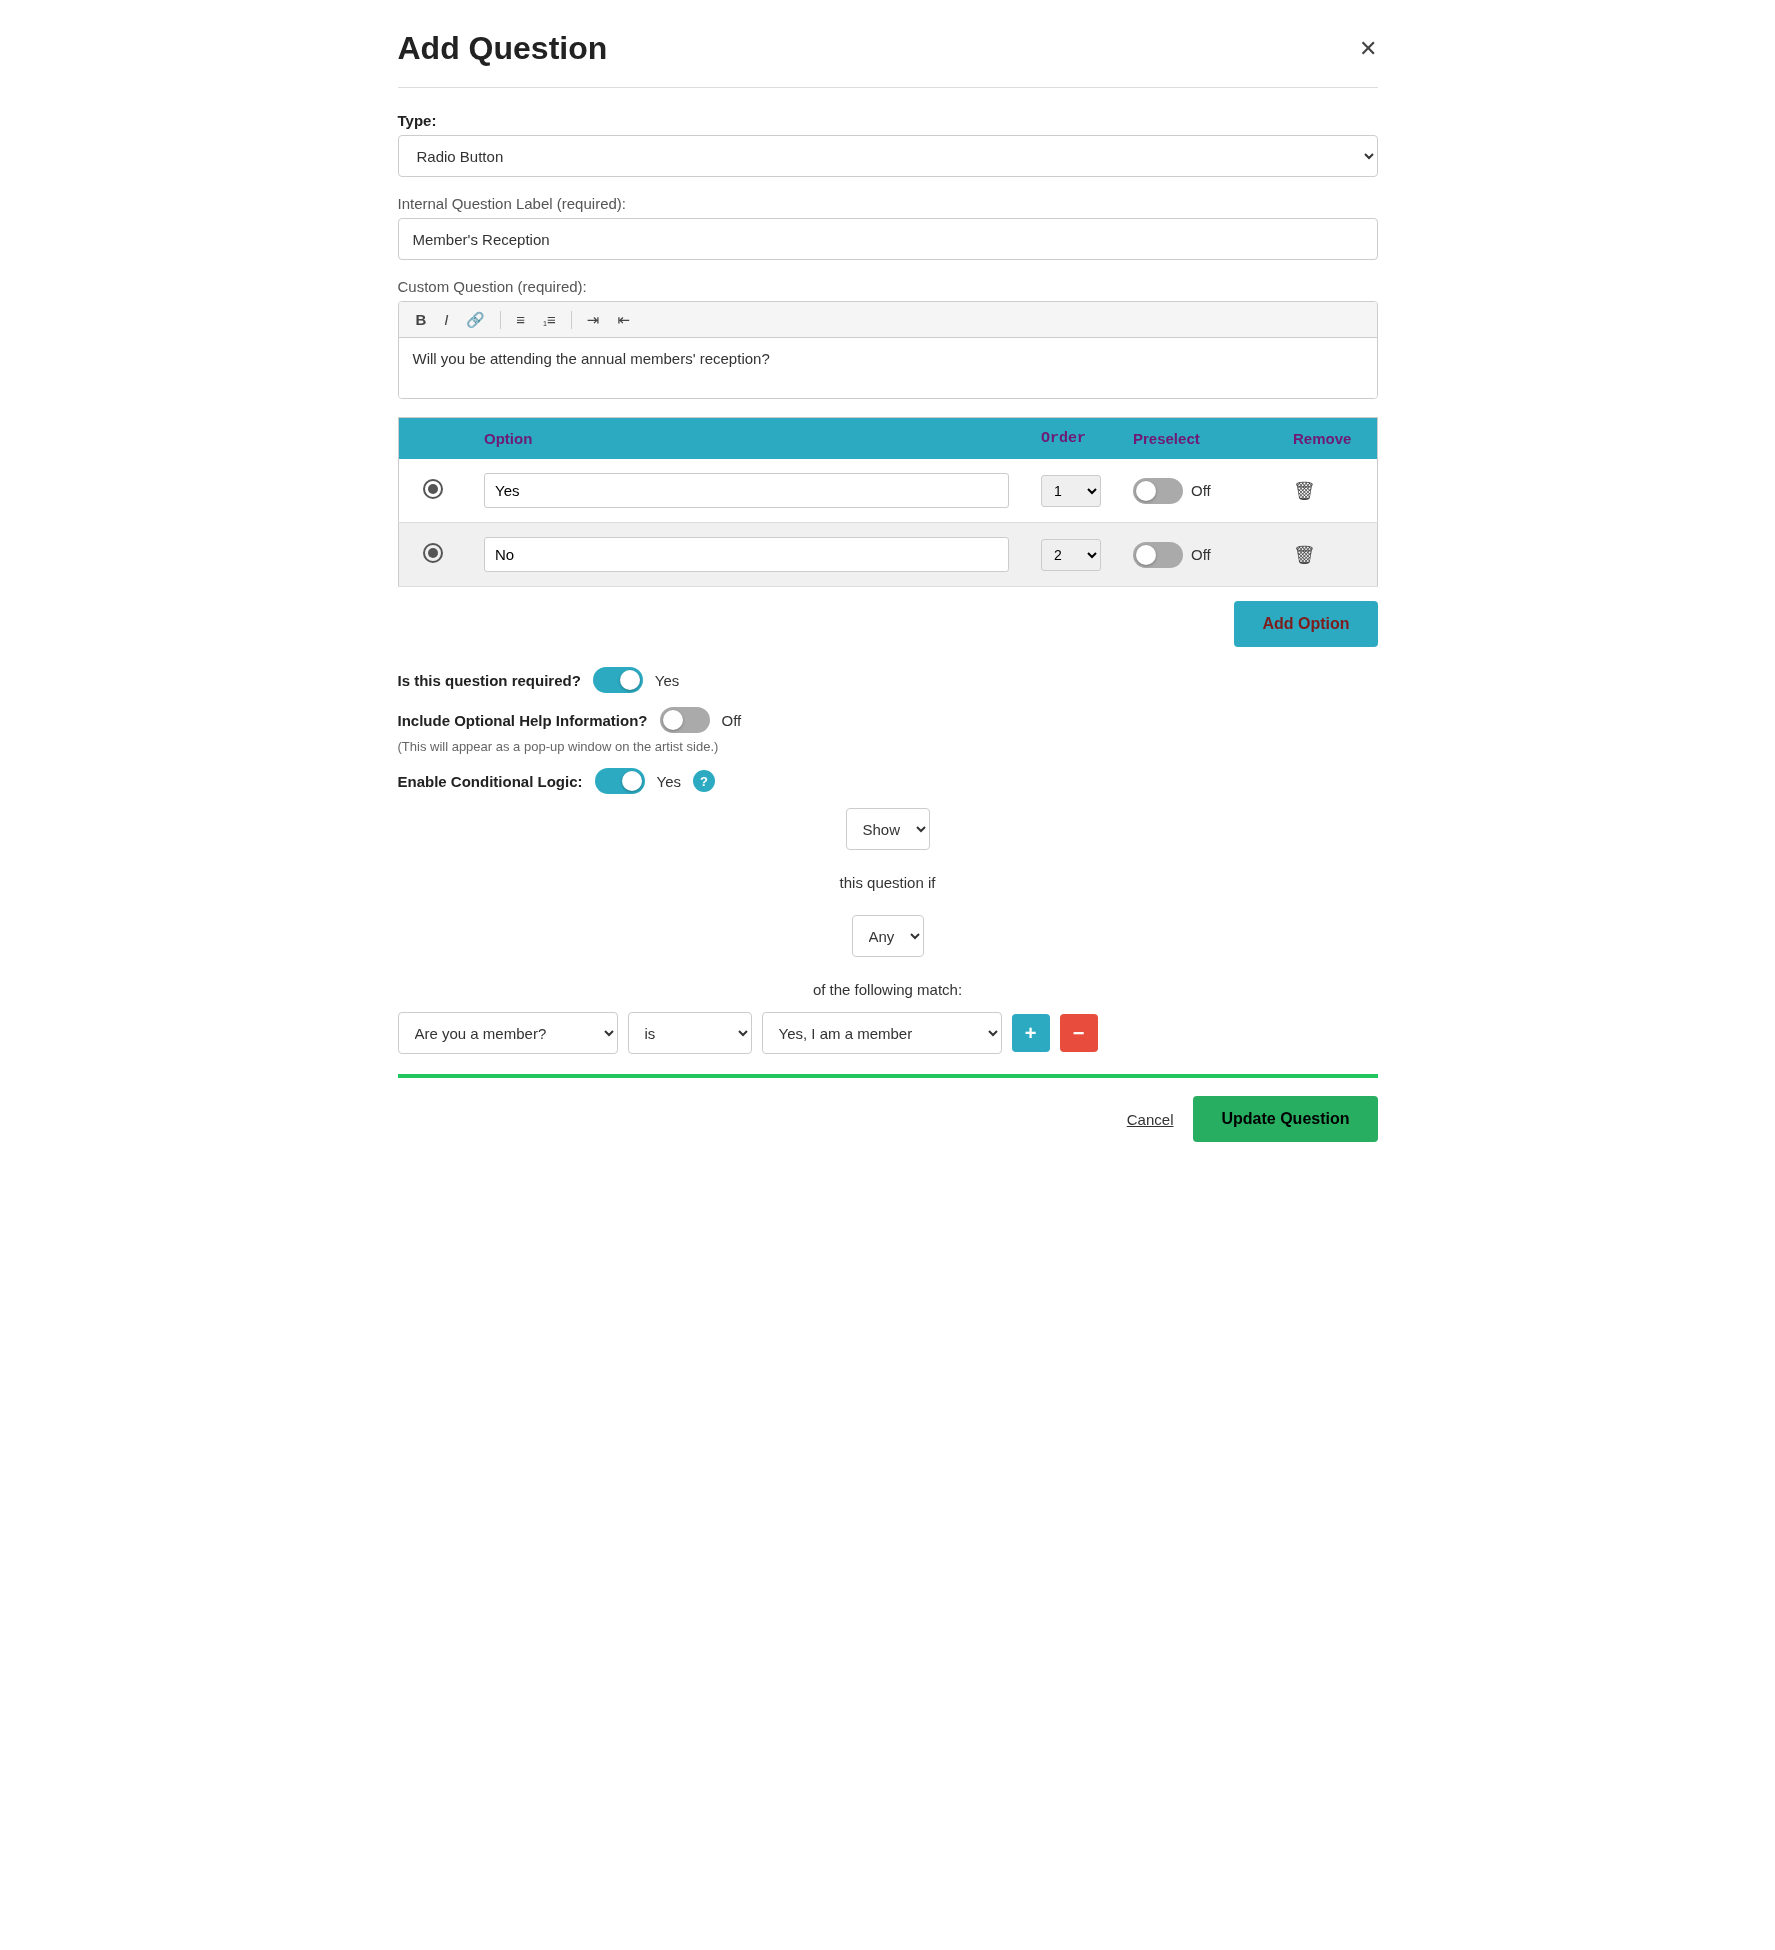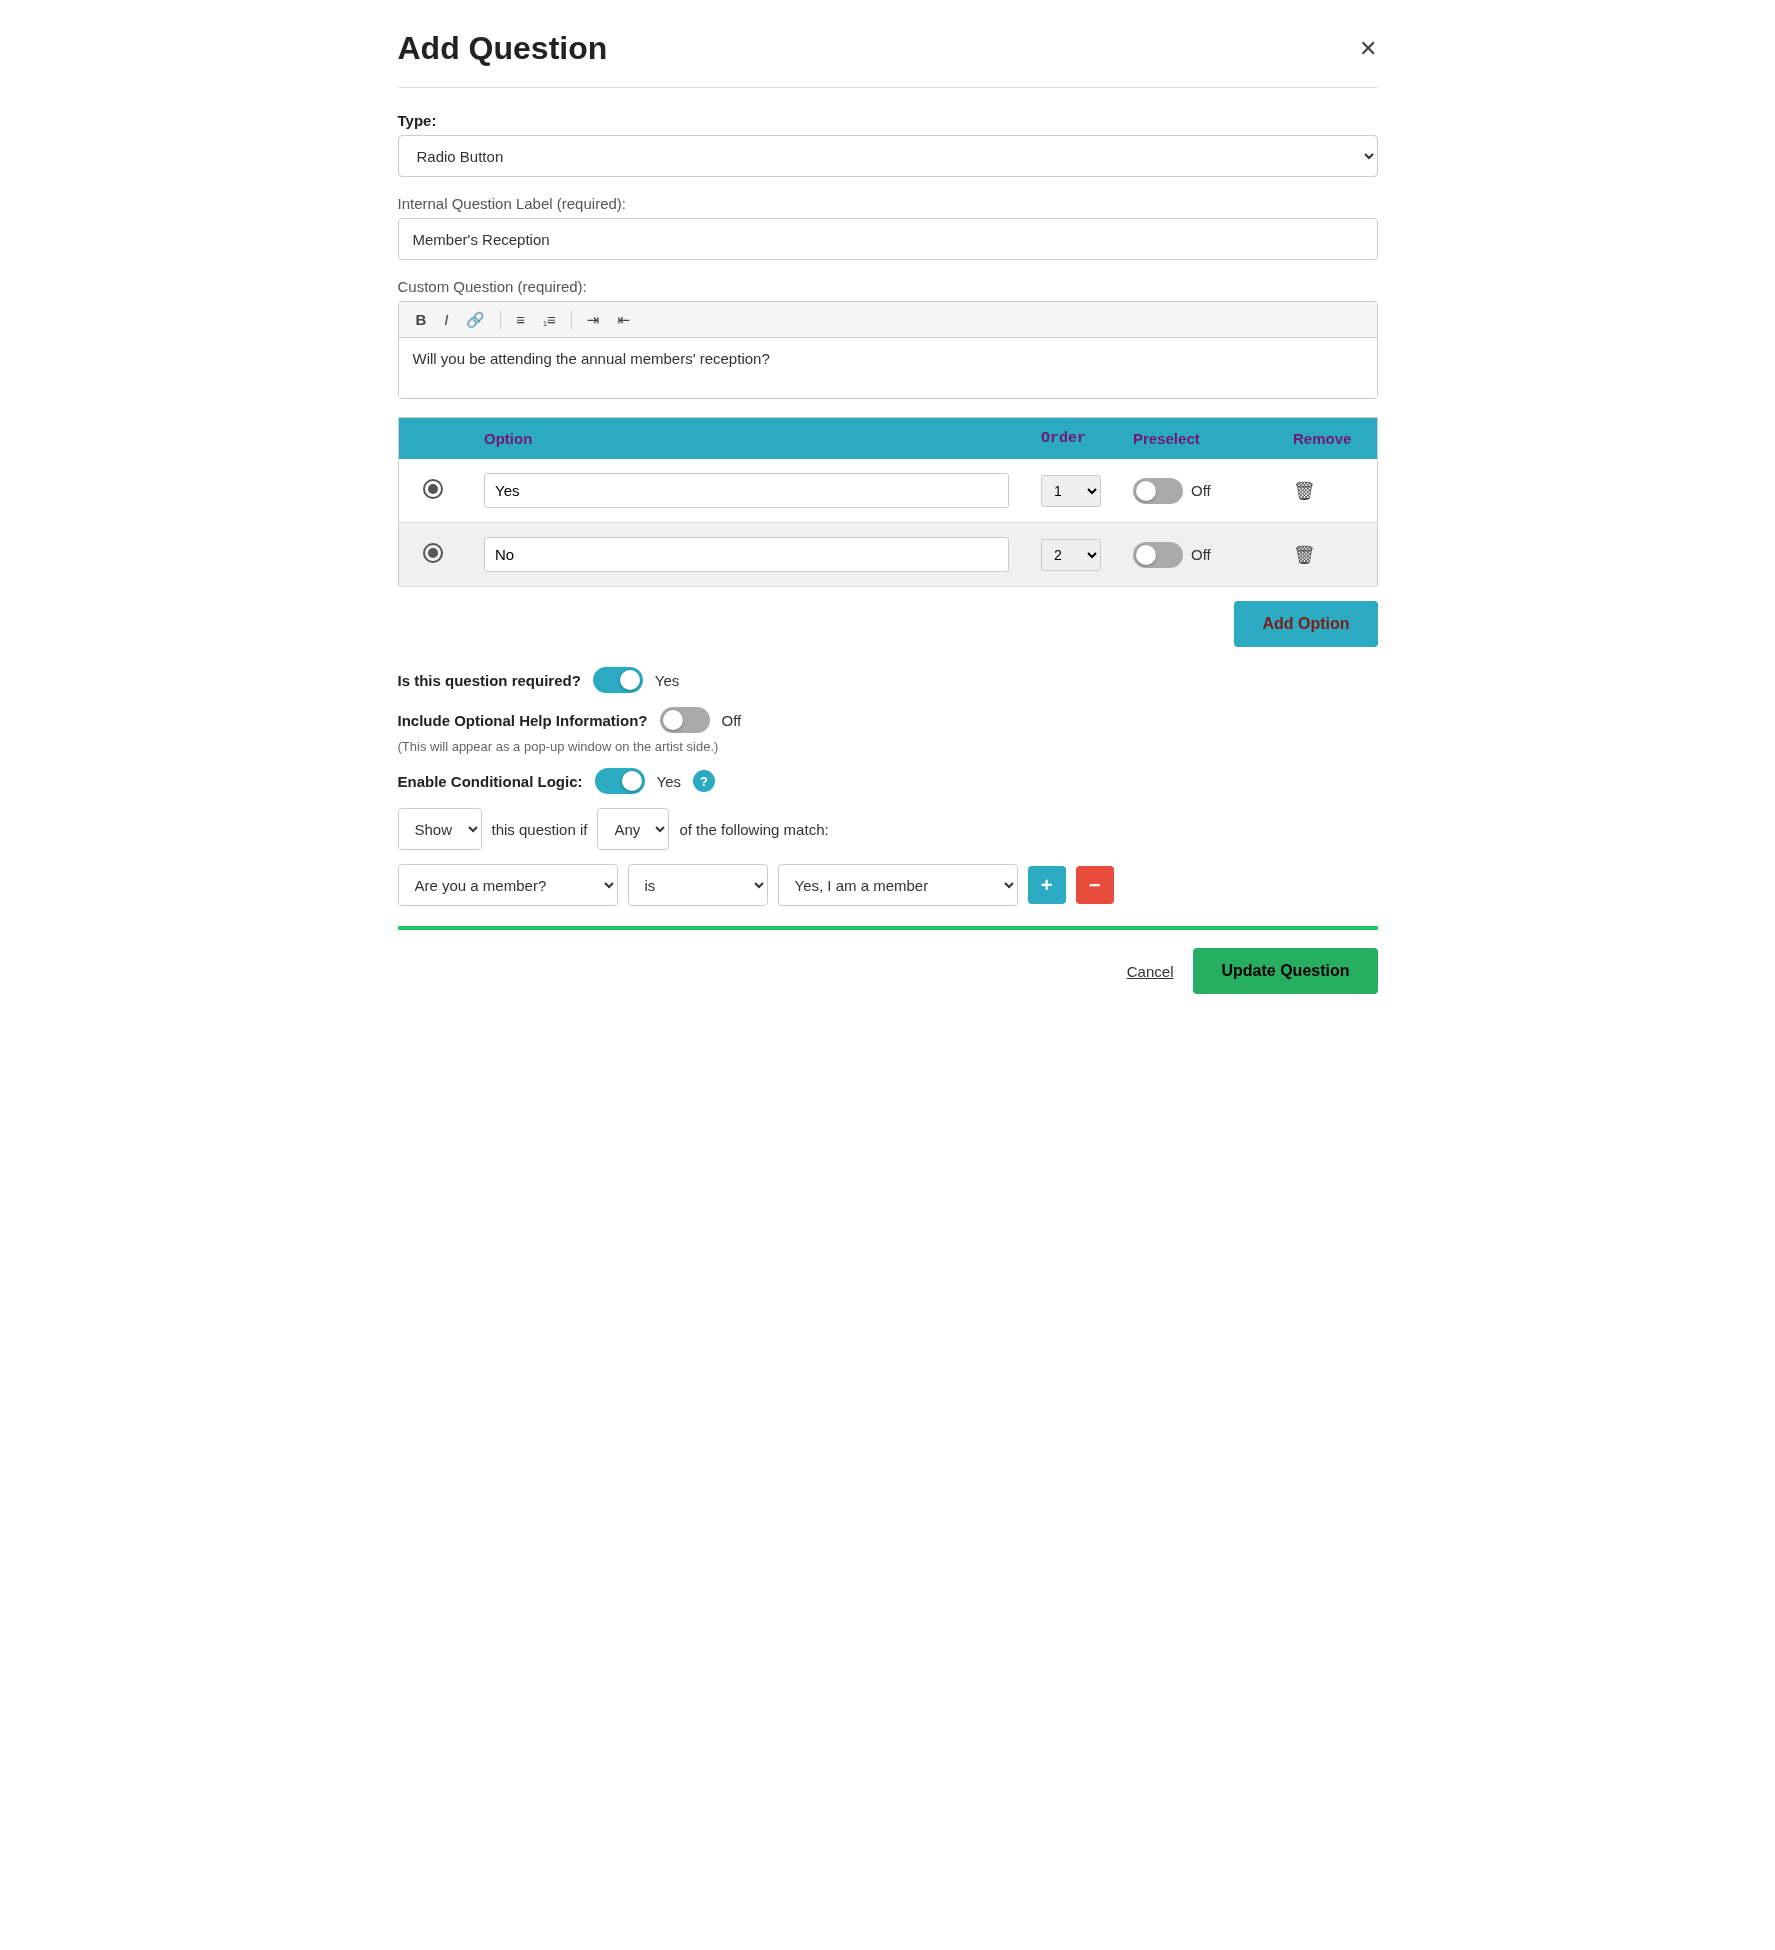--- a/index.html
+++ b/index.html
@@ -259,22 +259,23 @@
     }
     .help-note {
       font-size: 13px;
       color: #666;
       margin-bottom: 14px;
       margin-top: -8px;
     }
     .conditional-row {
       display: flex;
       align-items: center;
-      gap: 10px;
+      gap: 24px;
       margin-bottom: 14px;
+      flex-direction: column;
     }
     .conditional-select {
       padding: 10px 12px;
       border: 1px solid #ccc;
       border-radius: 4px;
       font-size: 15px;
       color: #333;
       background: #fff;
       appearance: auto;
       height: 42px;
@@ -519,21 +520,21 @@
       <option>All</option>
     </select>
     <span class="conditional-text">of the following match:</span>
   </div>
 
   <div class="conditional-row2">
     <select class="conditional-select" style="width:220px;">
       <option>Are you a member?</option>
       <option>Other question</option>
     </select>
-    <select class="conditional-select" style="width:140px;">
+    <select class="conditional-select" style="width:124px;">
       <option>is</option>
       <option>is not</option>
     </select>
     <select class="conditional-select" style="width:240px;">
       <option>Yes, I am a member</option>
       <option>No, I am not a member</option>
     </select>
     <button class="plus-btn">+</button>
     <button class="minus-btn">−</button>
   </div>

